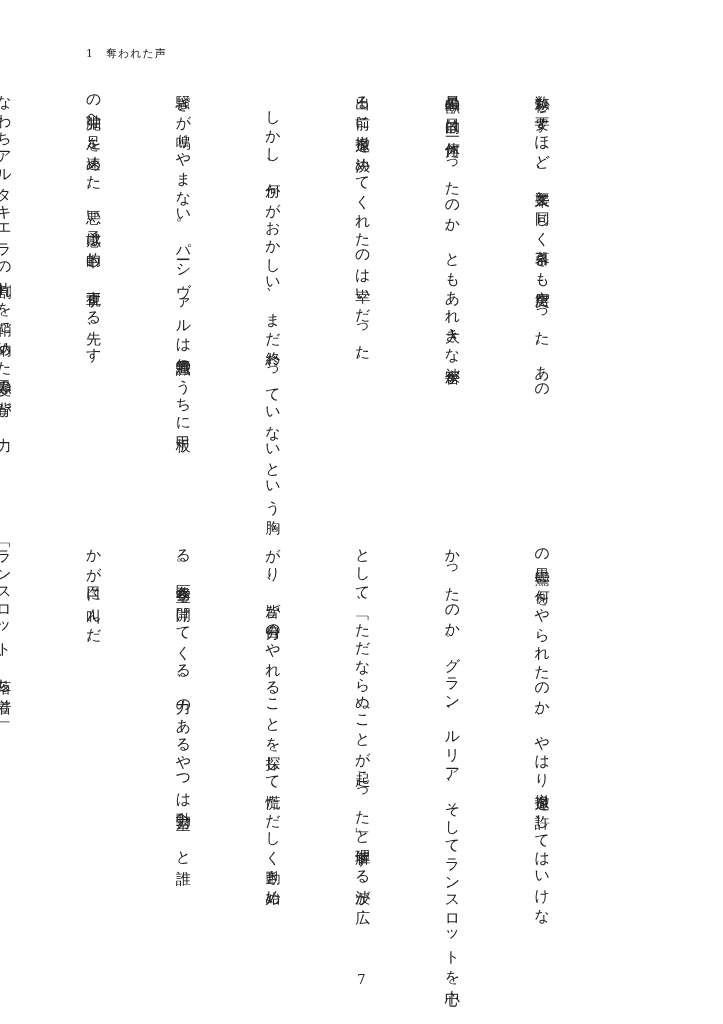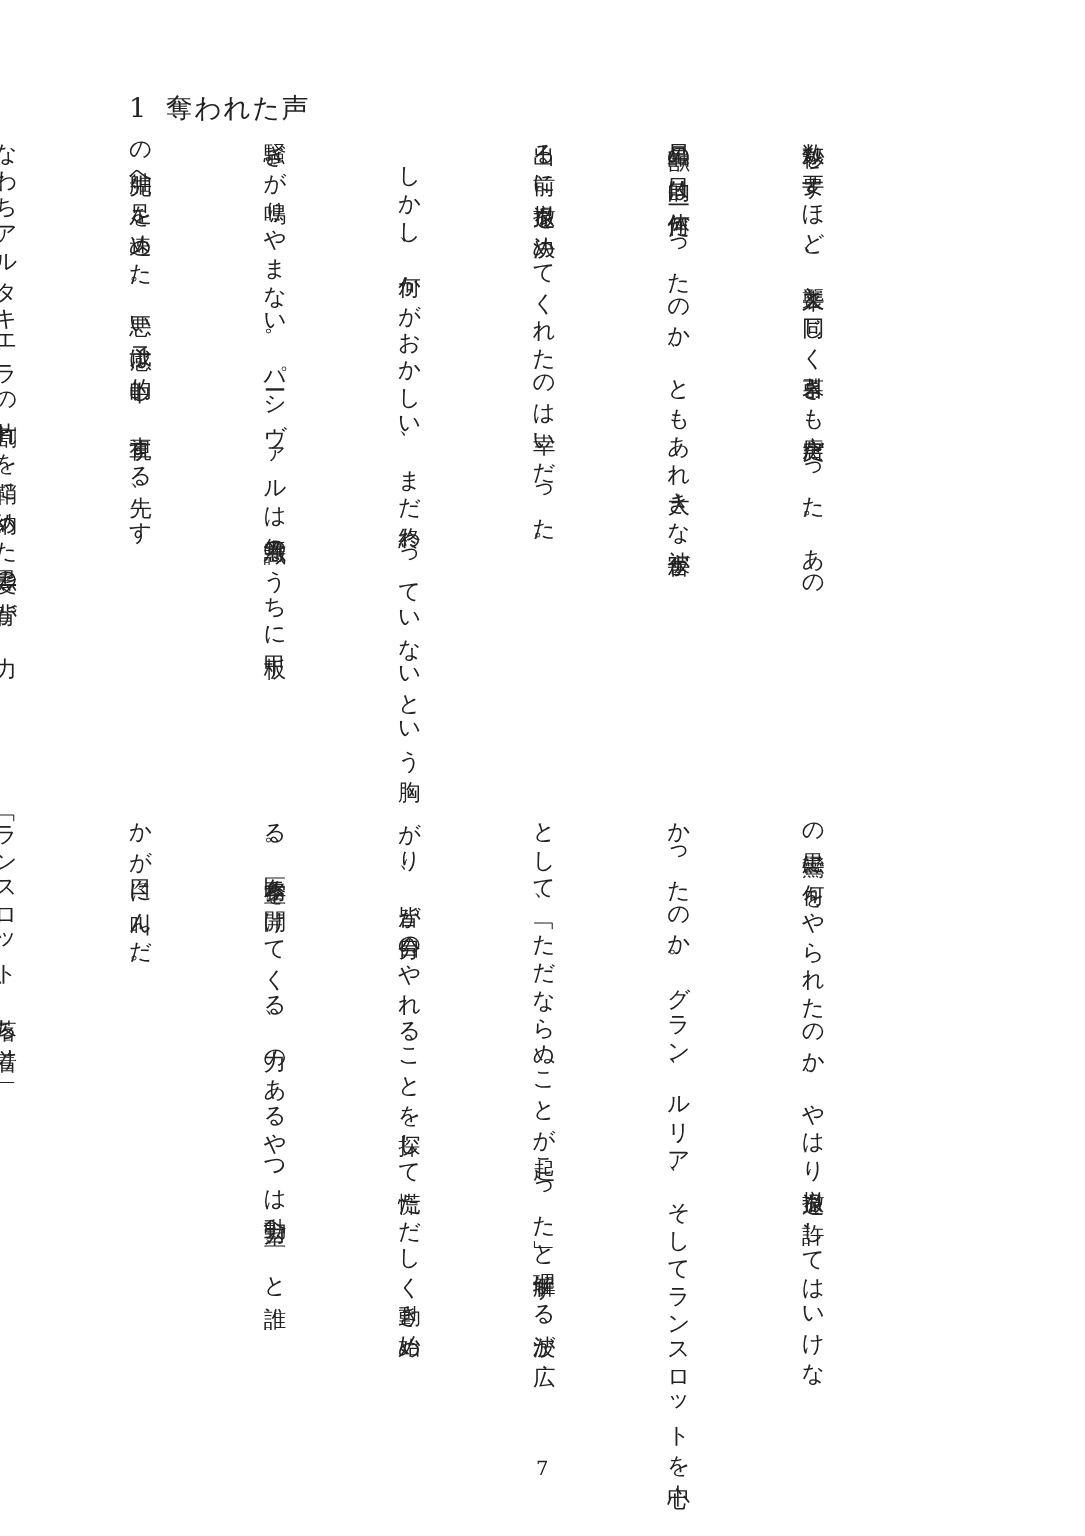--- a/index.html
+++ b/index.html
@@ -2,22 +2,22 @@
 <html><head>
 <meta charset="utf-8">
 <style>
   html, body { margin: 0; padding: 0; background: #ffffff; }
   body {
     width: 723px; height: 1024px; position: relative; overflow: hidden;
     font-family: "DejaVu Serif", "Liberation Serif", serif;
     color: #222222;
   }
   .header {
-    position: absolute; left: 86px; top: 60px;
-    font-size: 18px; letter-spacing: 1px;
+    position: absolute; left: 86px; top: 46px;
+    font-size: 11px; letter-spacing: 1px;
   }
   .header .num { margin-right: 12px; }
   .block {
     position: absolute; left: 86px; width: 530px;
     height: 412px;
     writing-mode: vertical-rl;
     font-size: 15px;
     line-height: 29.9px;
     letter-spacing: 1.45px;
     white-space: pre;

